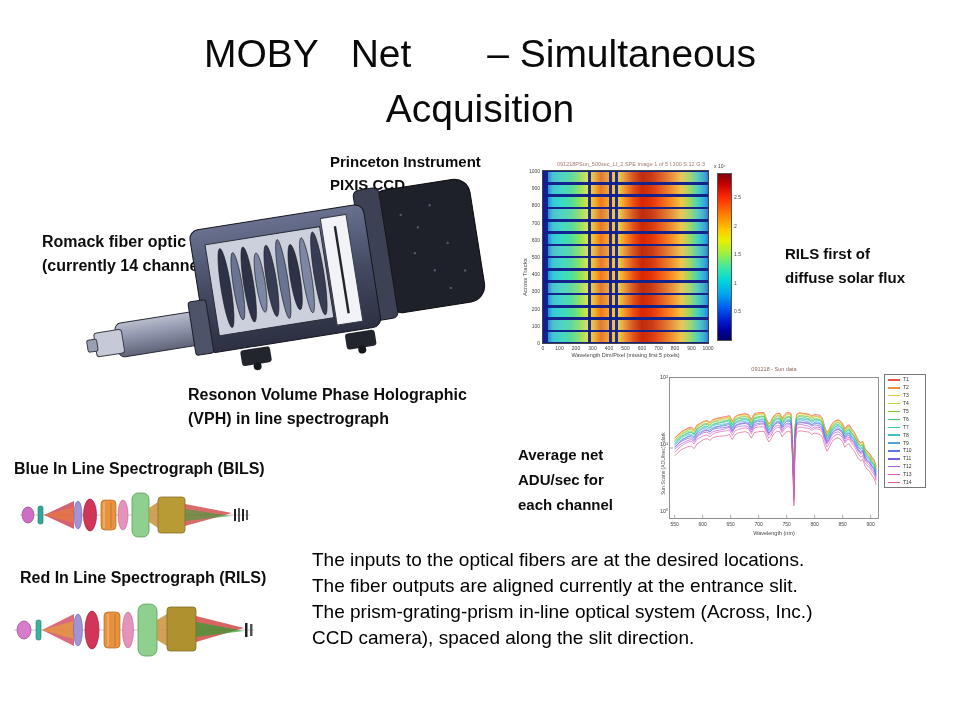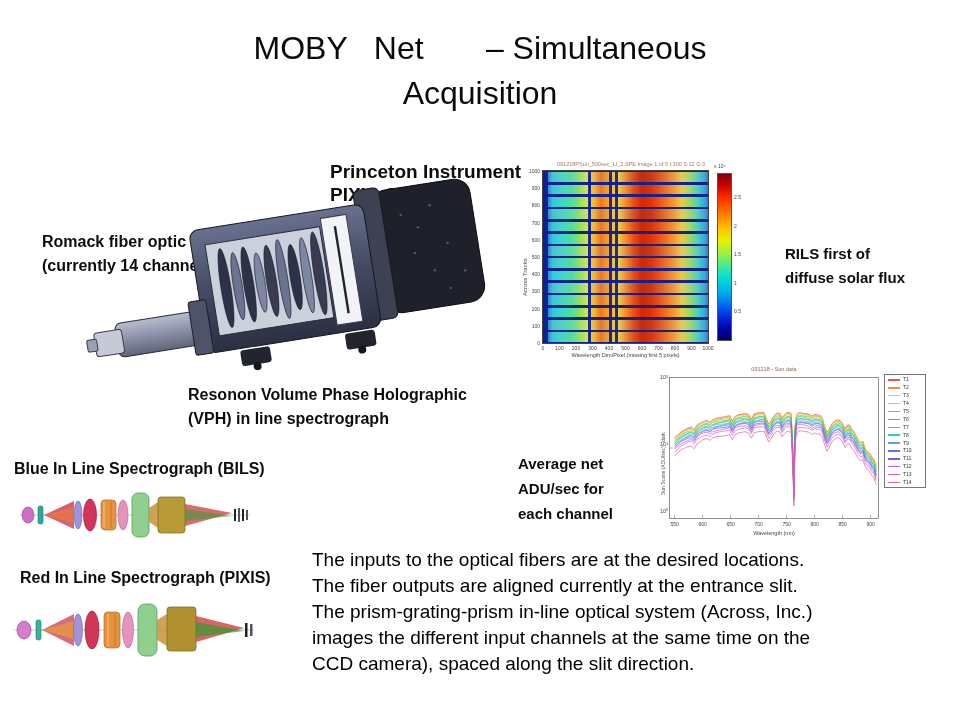--- a/index.html
+++ b/index.html
@@ -1,20 +1,20 @@
 <!DOCTYPE html>
 <html><head>
 <meta charset="utf-8">
 <style>
   html,body{margin:0;padding:0;background:#888;}
   .slide{position:relative;width:960px;height:720px;background:#fff;overflow:hidden;
          font-family:"Liberation Sans",sans-serif;color:#000;}
   .pre{white-space:pre;}
   .title{position:absolute;left:0;top:26px;width:960px;text-align:center;
-         font-size:32px;line-height:1.42;color:#0a0a0a;}
+         font-size:39px;line-height:1.42;color:#0a0a0a;}
   .lbl{position:absolute;font-weight:600;color:#0d0d0d;}
   .body-text{position:absolute;left:312px;top:547px;width:620px;font-size:19px;
              line-height:26px;font-weight:400;color:#000;}
   
   .hm{position:absolute;left:518px;top:158px;width:240px;height:212px;font-family:"Liberation Sans",sans-serif;}
   .hm-title{position:absolute;left:18px;top:3px;width:190px;text-align:center;
             font-size:5.5px;color:#a5796d;}
   .hm-plot{position:absolute;left:25px;top:13px;width:165px;height:172px;background:#14228c;
            outline:1px solid #444;}
   .hm-band{position:absolute;left:0;width:100%;}
@@ -48,39 +48,39 @@
 </head>
 <body>
 
 <div class="slide">
 
   <div class="title">
     <div class="pre">MOBY   Net       – Simultaneous</div>
     <div>Acquisition</div>
   </div>
 
-  <div class="lbl" style="left:330px;top:160px;font-size:19px;line-height:23px;">
+  <div class="lbl" style="left:330px;top:150px;font-size:15px;line-height:23px;">
     <div>Princeton Instrument</div>
     <div>PIXIS CCD</div>
   </div>
   <div class="lbl" style="left:42px;top:230px;font-size:16px;line-height:24px;">
     <div>Romack fiber optic input</div>
     <div>(currently 14 channels)</div>
   </div>
   <div class="lbl" style="left:14px;top:460px;font-size:16px;">Blue In Line Spectrograph (BILS)</div>
   <div class="lbl" style="left:188px;top:383px;font-size:16px;line-height:24px;">
     <div>Resonon Volume Phase Holographic</div>
     <div>(VPH) in line spectrograph</div>
   </div>
-  <div class="lbl" style="left:20px;top:569px;font-size:16px;">Red In Line Spectrograph (PIXIS)</div>
+  <div class="lbl" style="left:20px;top:569px;font-size:16px;">Red In Line Spectrograph (RILS)</div>
   <div class="lbl" style="left:785px;top:242px;font-size:15px;line-height:24px;">
     <div>RILS first of</div>
     <div>diffuse solar flux</div>
   </div>
-  <div class="lbl" style="left:518px;top:442px;font-size:15px;line-height:25px;margin-top:9px;">
+  <div class="lbl" style="left:518px;top:442px;font-size:15px;line-height:25px;">
     <div>Average net</div>
     <div>ADU/sec for</div>
     <div>each channel</div>
   </div>
 
   <svg style="position:absolute;left:80px;top:178px;" width="420" height="210" viewBox="0 0 420 210">
     <defs>
       <linearGradient id="bodyG" x1="0" y1="0" x2="0" y2="1">
         <stop offset="0" stop-color="#6a7190"></stop>
           <stop offset="0.5" stop-color="#434a62"></stop>
@@ -332,17 +332,16 @@
     <polygon points="184,26 232,38 184,52" fill="#cc3030" opacity="0.75"></polygon>
     <polygon points="184,32 232,41 184,47" fill="#2f9e2f" opacity="0.7"></polygon>
     <rect x="233" y="33" width="2.5" height="14" fill="#222"></rect>
     <rect x="238" y="34" width="2.5" height="12" fill="#555"></rect>
   </svg>
 
   <div class="body-text">
     <div>The inputs to the optical fibers are at the desired locations.</div>
     <div>The fiber outputs are aligned currently at the entrance slit.</div>
     <div>The prism-grating-prism in-line optical system (Across, Inc.)</div>
-    <div>images the different input channels at the same time on the</div>
     <div>CCD camera), spaced along the slit direction.</div>
   </div>
 
 </div>
 
 </body></html>

